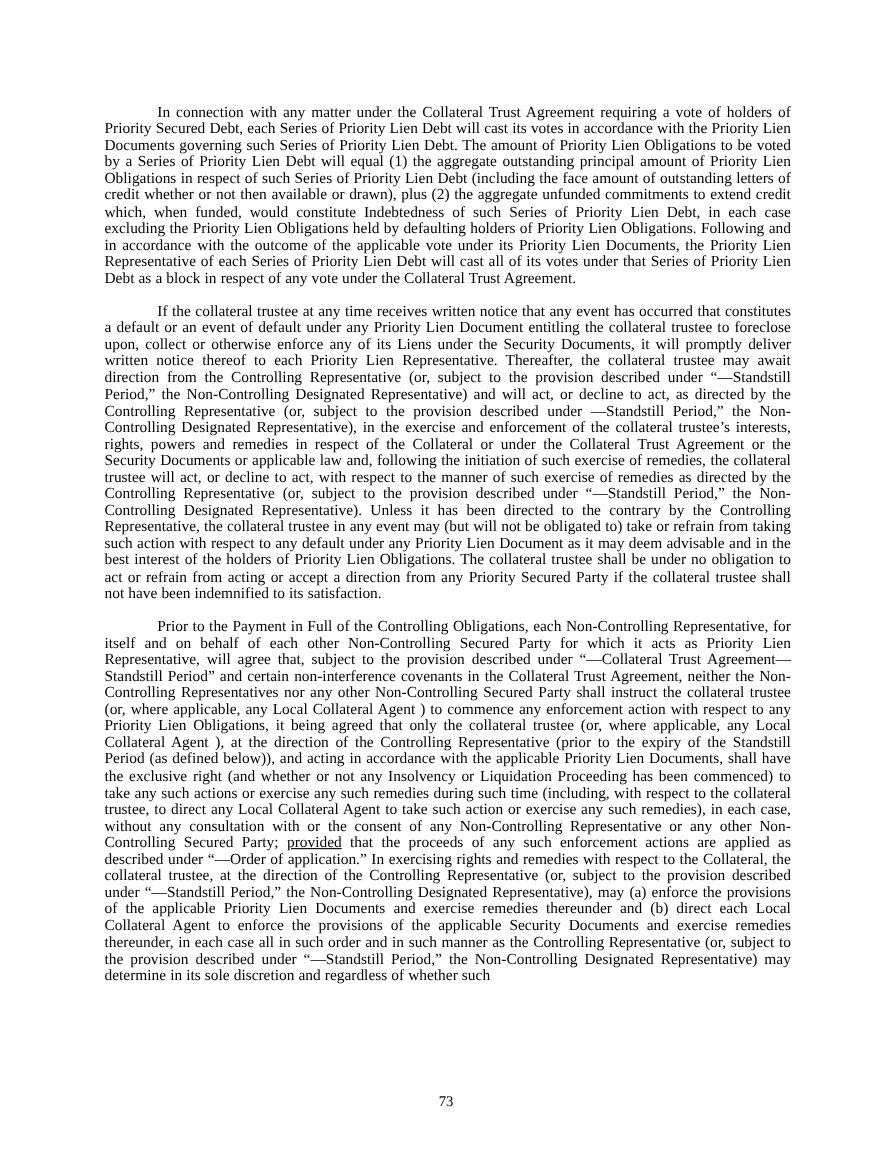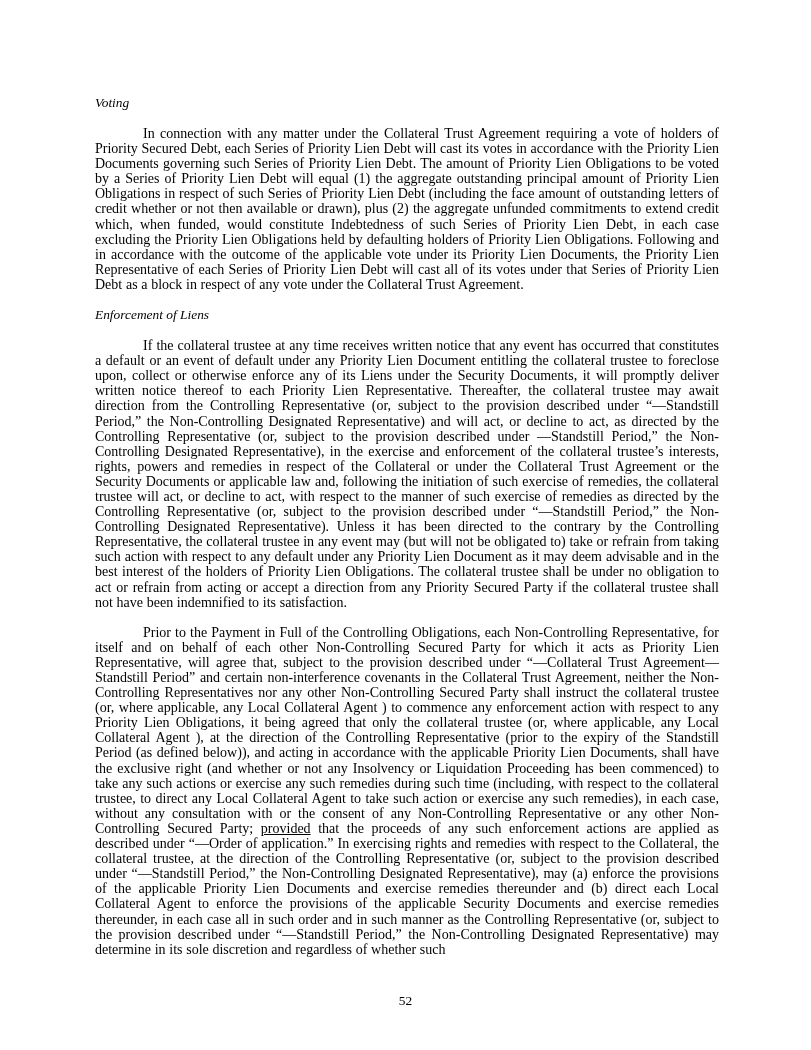--- a/index.html
+++ b/index.html
@@ -58,27 +58,25 @@
     font-size: 13.4px;
     line-height: 15px;
   }
 </style>
 </head>
 <body>
 
 <div class="page">
   <div class="content">
 
-    <h2 class="section-heading">Voting</h2>
 
     <p class="para">In connection with any matter under the Collateral Trust Agreement requiring a vote of holders of Priority Secured Debt, each Series of Priority Lien Debt will cast its votes in accordance with the Priority Lien Documents governing such Series of Priority Lien Debt.  The amount of Priority Lien Obligations to be voted by a Series of Priority Lien Debt will equal (1) the aggregate outstanding principal amount of Priority Lien Obligations in respect of such Series of Priority Lien Debt (including the face amount of outstanding letters of credit whether or not then available or drawn), plus (2) the aggregate unfunded commitments to extend credit which, when funded, would constitute Indebtedness of such Series of Priority Lien Debt, in each case excluding the Priority Lien Obligations held by defaulting holders of Priority Lien Obligations.  Following and in accordance with the outcome of the applicable vote under its Priority Lien Documents, the Priority Lien Representative of each Series of Priority Lien Debt will cast all of its votes under that Series of Priority Lien Debt as a block in respect of any vote under the Collateral Trust Agreement.</p>
 
-    <h2 class="section-heading later">Enforcement of Liens</h2>
 
     <p class="para">If the collateral trustee at any time receives written notice that any event has occurred that constitutes a default or an event of default under any Priority Lien Document entitling the collateral trustee to foreclose upon, collect or otherwise enforce any of its Liens under the Security Documents, it will promptly deliver written notice thereof to each Priority Lien Representative.  Thereafter, the collateral trustee may await direction from the Controlling Representative (or, subject to the provision described under “—Standstill Period,” the Non-Controlling Designated Representative) and will act, or decline to act, as directed by the Controlling Representative (or, subject to the provision described under —Standstill Period,” the Non-Controlling Designated Representative), in the exercise and enforcement of the collateral trustee’s interests, rights, powers and remedies in respect of the Collateral or under the Collateral Trust Agreement or the Security Documents or applicable law and, following the initiation of such exercise of remedies, the collateral trustee will act, or decline to act, with respect to the manner of such exercise of remedies as directed by the Controlling Representative (or, subject to the provision described under “—Standstill Period,” the Non-Controlling Designated Representative). Unless it has been directed to the contrary by the Controlling Representative, the collateral trustee in any event may (but will not be obligated to) take or refrain from taking such action with respect to any default under any Priority Lien Document as it may deem advisable and in the best interest of the holders of Priority Lien Obligations. The collateral trustee shall be under no obligation to act or refrain from acting or accept a direction from any Priority Secured Party if the collateral trustee shall not have been indemnified to its satisfaction.</p>
 
 
     <p class="para"><span>Prior to the Payment in Full of the Controlling Obligations, each Non-Controlling Representative, for itself and on behalf of each other Non-Controlling Secured Party for which it acts as Priority Lien  Representative, will agree that, subject to the provision described under “—Collateral Trust Agreement—Standstill Period” and certain non-interference covenants in the Collateral Trust Agreement, neither the Non-Controlling Representatives nor any other Non-Controlling Secured Party shall instruct the collateral trustee (or, where applicable, any Local Collateral Agent ) to commence any enforcement action with respect to any Priority Lien Obligations, it being agreed that only the collateral trustee (or, where applicable, any Local Collateral Agent ), at the direction of the Controlling Representative (prior to the expiry of the Standstill Period (as defined below)), and acting in accordance with the applicable Priority Lien Documents, shall have the exclusive right (and whether or not any Insolvency or Liquidation Proceeding has been commenced) to take any such actions or exercise any such remedies during such time (including, with respect to the collateral trustee, to direct any Local Collateral Agent to take such action or exercise any such remedies), in each case, without any consultation with or the consent of any Non-Controlling Representative or any other Non-Controlling Secured Party; </span><span class="u">provided</span><span> that the proceeds of any such enforcement actions are applied as described under “—Order of application.” In exercising rights and remedies with respect to the Collateral, the collateral trustee, at the direction of the Controlling Representative (or, subject to the provision described under “—Standstill Period,” the Non-Controlling Designated Representative), may (a) enforce the provisions of the applicable Priority Lien Documents and exercise remedies thereunder and (b) direct each Local Collateral Agent to enforce the provisions of the applicable Security Documents and exercise remedies thereunder, in each case all in such order and in such manner as the Controlling Representative (or, subject to the provision described under “—Standstill Period,” the Non-Controlling Designated Representative) may determine in its sole discretion and regardless of whether such</span></p>
 
   </div>
 
-  <div class="page-number">52</div>
+  <div class="page-number">73</div>
 </div>
 
 </body></html>

